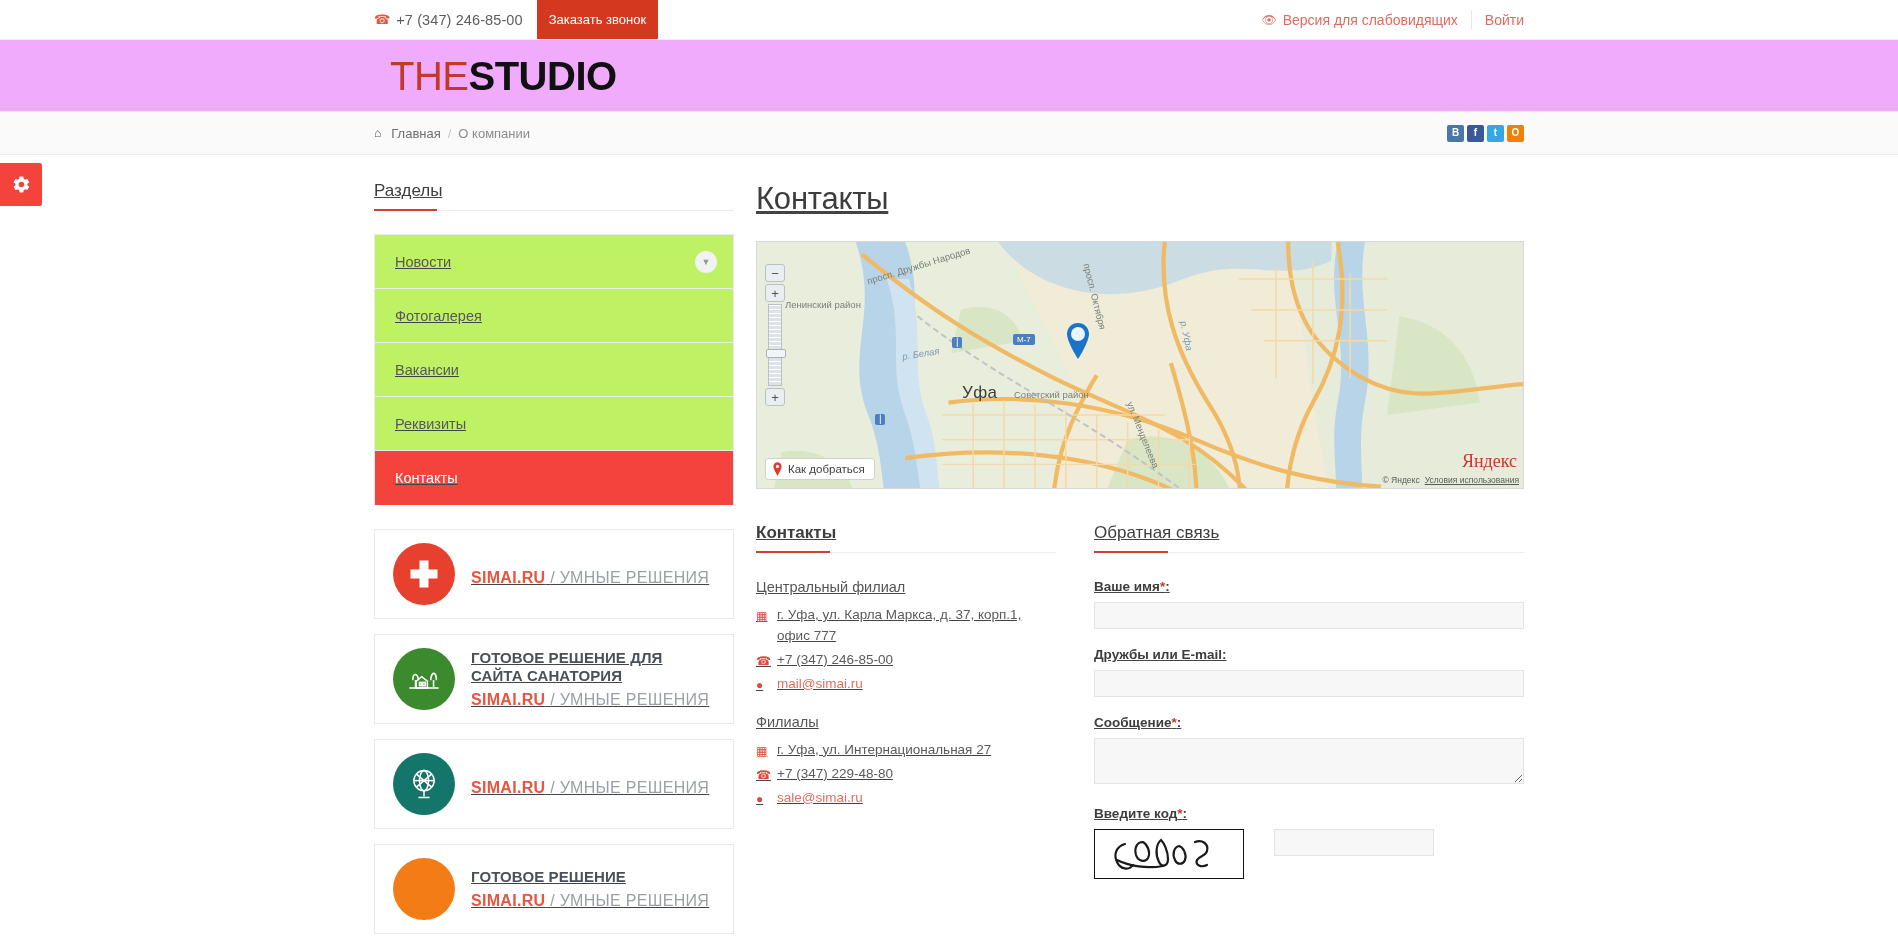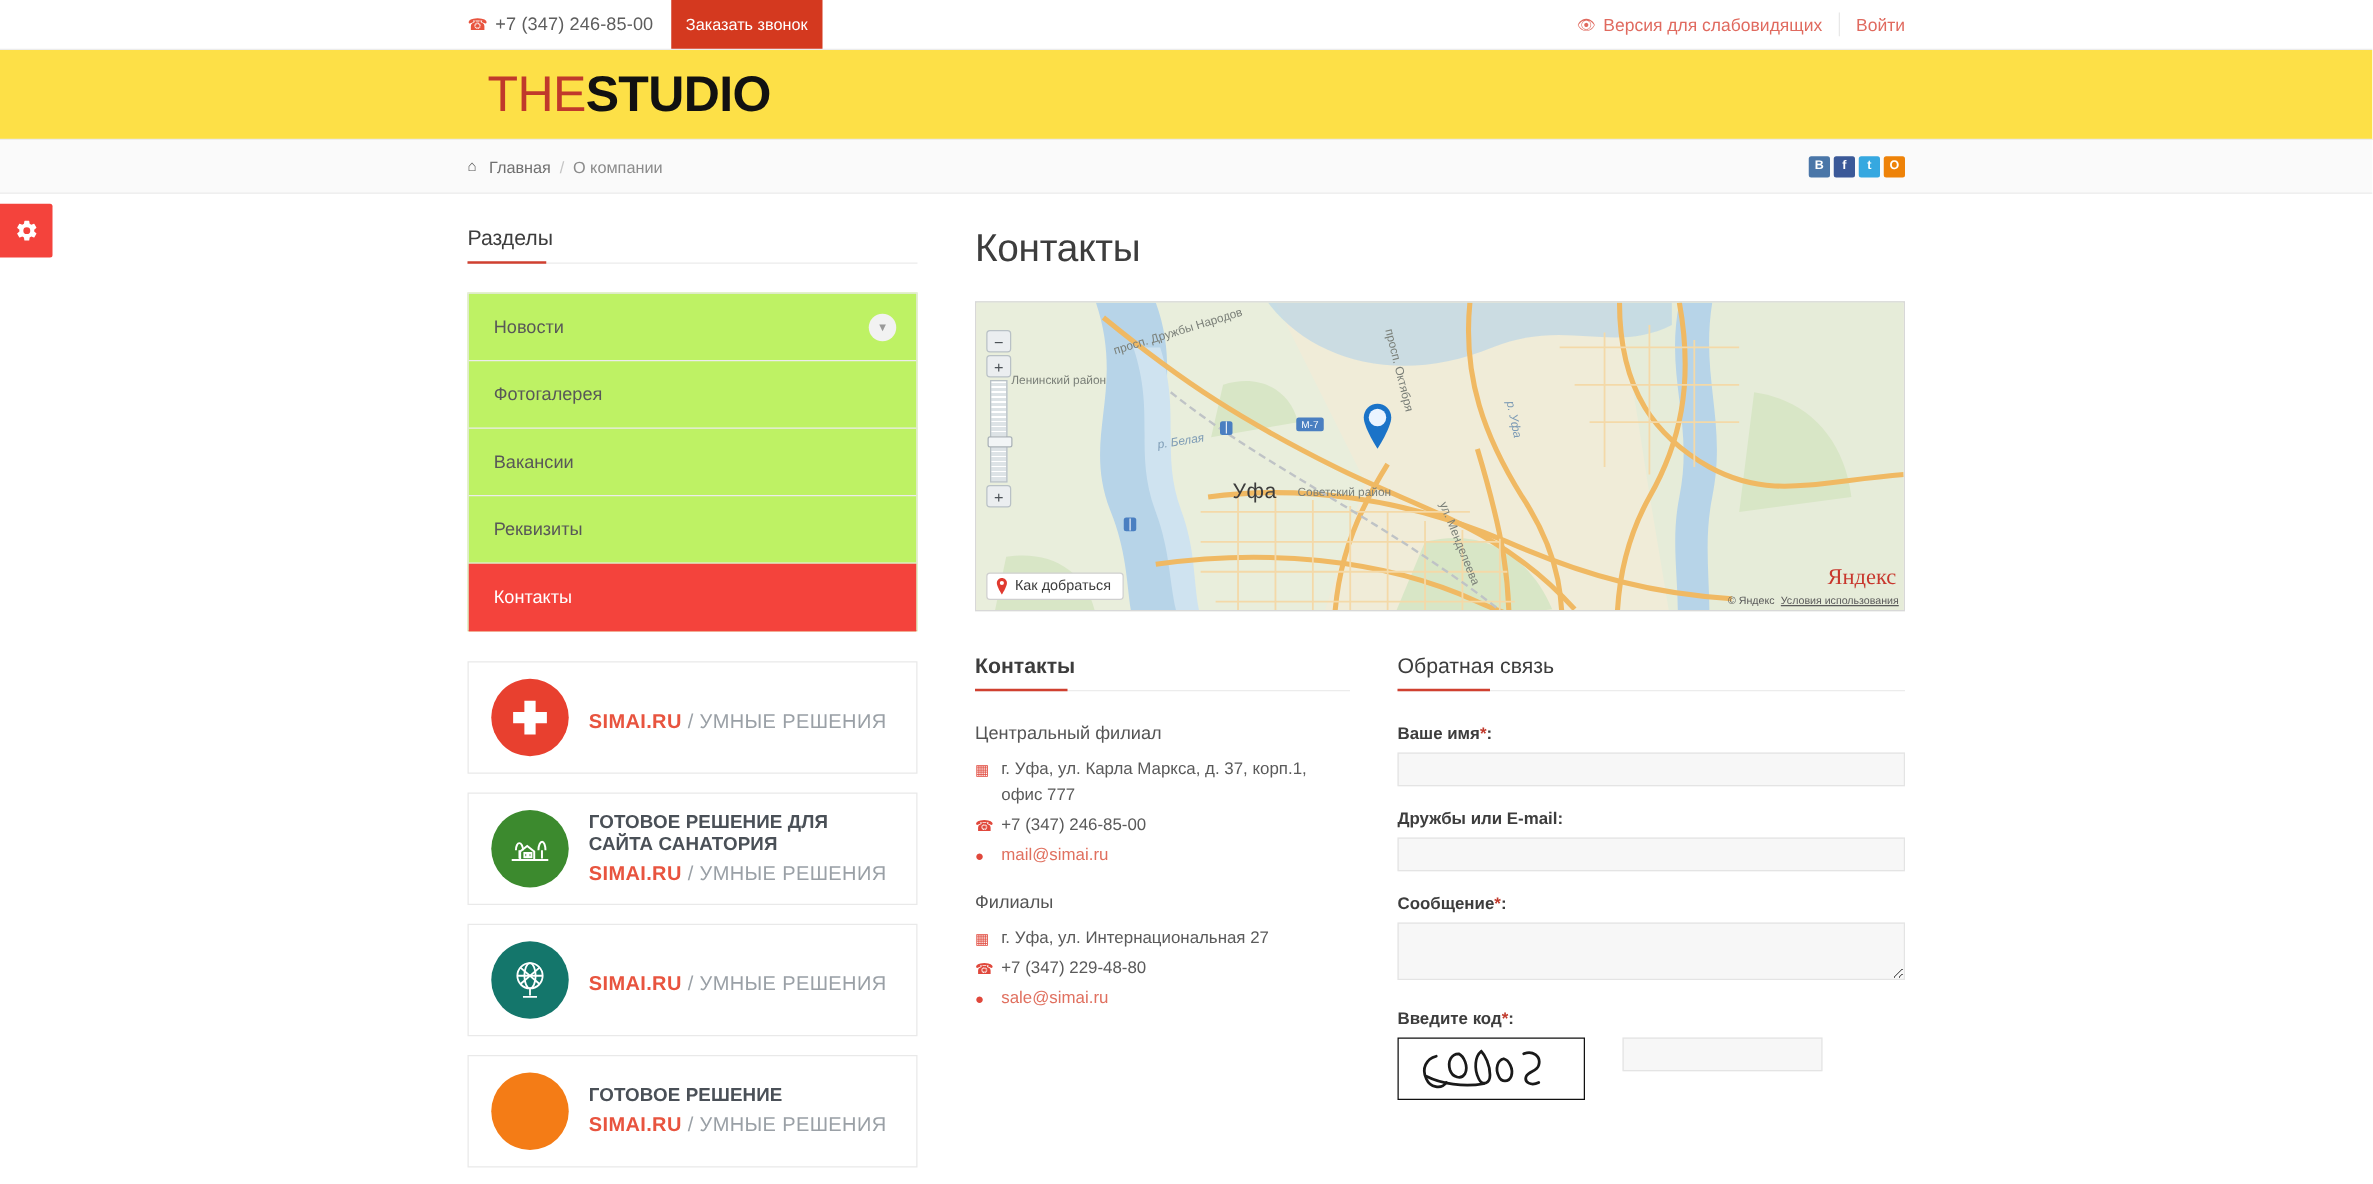--- a/index.html
+++ b/index.html
@@ -53,21 +53,21 @@
     border-right: 1px solid #e8e8e8;
     height: 19px; cursor: pointer;
   }
   .ico-eye { font-size: 12px; }
   .tb-login { color: #e06a5f; padding-left: 13px; cursor: pointer; }
 
   
   .header {
     height: 72px;
     border-bottom: 1px solid #ececec;
-    background: #fde047;
+    background: #f0abfc;
     padding-left: 32px;
   }
   .header-inner {
     width: 1150px; margin: 0 auto; height: 100%;
     display: flex; align-items: center; justify-content: space-between;
     position: relative;
   }
   .logo {
     font-size: 40px; font-weight: 700; letter-spacing: -.5px;
     line-height: 1; cursor: pointer; user-select: none;
@@ -120,22 +120,23 @@
     background: #f4433c;
     display: flex; align-items: center; justify-content: center;
     cursor: pointer; z-index: 40;
     border-radius: 0 2px 2px 0;
   }
   .gear-tab svg { width: 19px; height: 19px; fill: #fff; }
 
   
   .content {
     width: 1150px; margin: 0 auto;
-    display: flex; gap: 46px;
+    display: flex; gap: 22px;
     padding-top: 26px;
+    text-decoration: underline;
   }
   .sidebar { width: 360px; flex: none; }
   .main { flex: 1; min-width: 0; }
 
   .side-title {
     font-size: 17px; color: #3d3d3d;
     padding-bottom: 9px; margin-bottom: 0;
     border-bottom: 1px solid #ececec;
     position: relative;
   }

